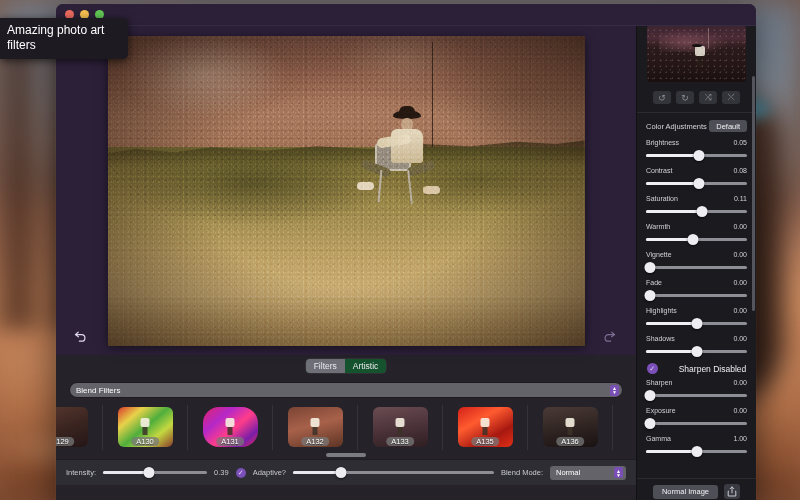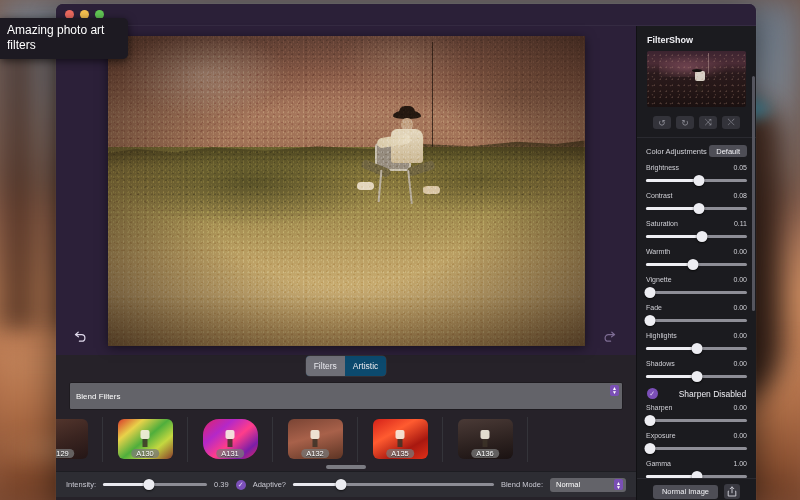--- a/index.html
+++ b/index.html
@@ -147,29 +147,29 @@
     color:#d8d2e2; cursor:pointer;
   }
   .undo-btn { left:14px; }
   .redo-btn { right:16px; color:#6c5d80; }
 
   
   .filter-panel { flex:1; background:#262229; display:flex; flex-direction:column; min-height:0; }
   .tabs-row { height:22px; display:flex; align-items:center; justify-content:center; background:#262229; }
   .segmented {
     display:flex; border-radius:4px; overflow:hidden;
-    background:#0c4a6e; height:20px; font-size:8.5px;
+    background:#14532d; height:14px; font-size:8.5px;
     box-shadow:0 0 0 .5px rgba(255,255,255,.12);
   }
   .seg { padding:0 8px; display:flex; align-items:center; color:#e8e8ee; cursor:pointer; }
   .seg.active { background:#6f6f77; }
 
   .blend-row { padding:6px 14px 5px; }
   .select-box {
-    height:26px; background:#636369; border-radius:1px;
+    height:14px; background:#636369; border-radius:7px;
     display:flex; align-items:center; padding:0 6px;
     font-size:8px; color:#ffffff; position:relative; cursor:pointer;
     box-shadow:0 0 0 .5px rgba(0,0,0,.4);
   }
   .stepper {
     position:absolute; right:3px; top:1.5px; width:9px; height:11px;
     background:#7a4fb5; border-radius:2px;
     display:flex; flex-direction:column; align-items:center; justify-content:center;
     font-size:5px; color:#fff; line-height:4px;
   }
@@ -420,20 +420,26 @@
                   <div class="lbl">A131</div>
                 </div>
               </div>
               <div class="thumb-cell">
                 <div class="thumb" style="background: linear-gradient(165deg, rgb(122, 68, 52), rgb(168, 97, 74) 45%, rgb(92, 52, 36));">
                   <div class="fg"></div>
                   <div class="lbl">A132</div>
                 </div>
               </div>
               <div class="thumb-cell">
+                <div class="thumb" style="background: linear-gradient(170deg, rgb(106, 76, 82), rgb(74, 49, 56) 55%, rgb(46, 30, 34));">
+                  <div class="fg"></div>
+                  <div class="lbl">A133</div>
+                </div>
+              </div>
+              <div class="thumb-cell">
                 <div class="thumb" style="background: linear-gradient(150deg, rgb(212, 32, 24), rgb(255, 91, 48) 35%, rgb(168, 24, 16) 70%, rgb(224, 48, 24));">
                   <div class="fg"></div>
                   <div class="lbl">A135</div>
                 </div>
               </div>
               <div class="thumb-cell">
                 <div class="thumb" style="background: linear-gradient(170deg, rgb(74, 58, 54), rgb(44, 33, 31) 60%, rgb(26, 18, 18));">
                   <div class="fg"></div>
                   <div class="lbl">A136</div>
                 </div>
@@ -467,21 +473,20 @@
             <span>Normal</span>
             <span class="stepper">▲<br>▼</span>
           </div>
         </div>
 
       </div>
     </div>
 
     <div class="sidebar">
 
-      <div class="sb-title">FilterShow</div>
 
       <div class="sb-preview">
         <div class="glow"></div>
         <div class="pole"></div>
         <div class="fg2"></div>
         <div class="hat"></div>
         <div class="speck"></div>
       </div>
 
       <div class="sb-tools" id="sb-tools">

